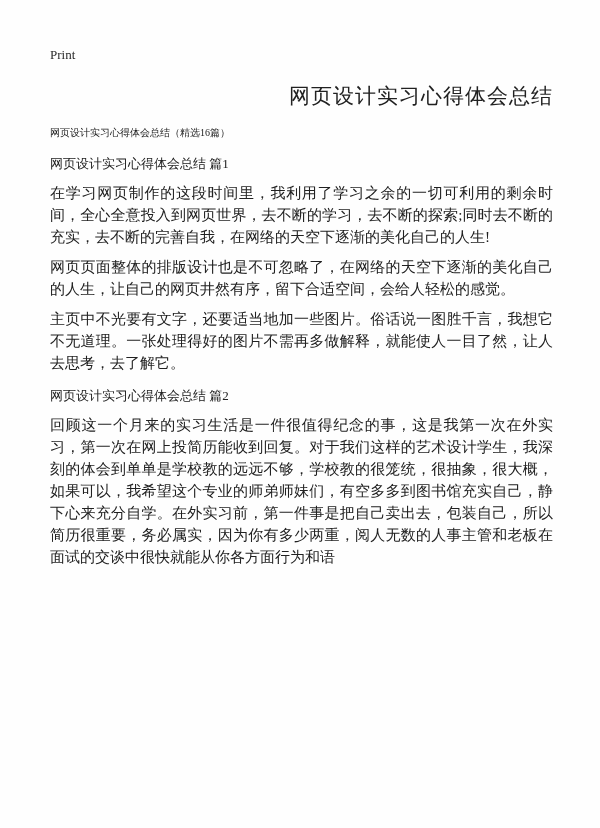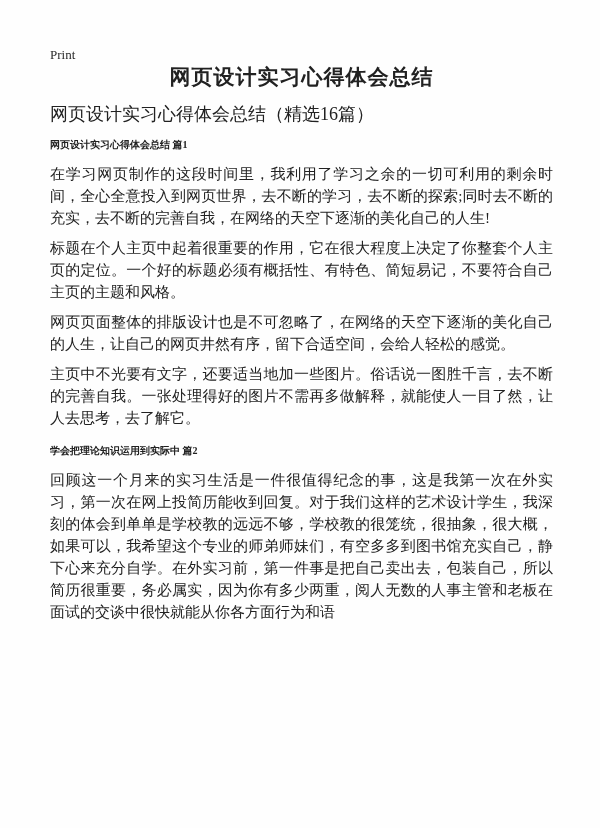--- a/index.html
+++ b/index.html
@@ -23,34 +23,34 @@
   }
   .print-label {
     font-size: 13px;
     line-height: 16px;
     color: #2a2a2a;
     display: inline-block;
   }
   .page-title {
     font-size: 21px;
     line-height: 26px;
-    font-weight: bold;
-    text-align: center;
-    margin: 1px 0 0 0;
+    font-weight: normal;
+    text-align: right;
+    margin: 20px 0 0 0;
     letter-spacing: 1px;
   }
   .page-subtitle {
-    font-size: 18px;
+    font-size: 10px;
     line-height: 18px;
     margin: 15px 0 12px 0;
   }
   .section-heading {
-    font-size: 10px;
+    font-size: 13px;
     line-height: 20px;
-    font-weight: bold;
+    font-weight: normal;
     margin: 12px 0 5px 0;
   }
   .body-paragraph {
     font-size: 15px;
     line-height: 22px;
     margin: 8px 0;
     text-align: justify;
     text-justify: inter-ideograph;
     font-family: Liberation Serif, serif;
   }
@@ -61,19 +61,18 @@
 <div class="page">
   <span class="print-label">Print</span>
 
   <h1 class="page-title">网页设计实习心得体会总结</h1>
 
   <p class="page-subtitle">网页设计实习心得体会总结（精选16篇）</p>
 
   <div id="article-body">
       <h2 class="section-heading">网页设计实习心得体会总结 篇1</h2>
       <p class="body-paragraph">在学习网页制作的这段时间里，我利用了学习之余的一切可利用的剩余时间，全心全意投入到网页世界，去不断的学习，去不断的探索;同时去不断的充实，去不断的完善自我，在网络的天空下逐渐的美化自己的人生!</p>
-      <p class="body-paragraph">标题在个人主页中起着很重要的作用，它在很大程度上决定了你整套个人主页的定位。一个好的标题必须有概括性、有特色、简短易记，不要符合自己主页的主题和风格。</p>
       <p class="body-paragraph">网页页面整体的排版设计也是不可忽略了，在网络的天空下逐渐的美化自己的人生，让自己的网页井然有序，留下合适空间，会给人轻松的感觉。</p>
-      <p class="body-paragraph">主页中不光要有文字，还要适当地加一些图片。俗话说一图胜千言，去不断的完善自我。一张处理得好的图片不需再多做解释，就能使人一目了然，让人去思考，去了解它。</p>
-      <h2 class="section-heading">学会把理论知识运用到实际中 篇2</h2>
+      <p class="body-paragraph">主页中不光要有文字，还要适当地加一些图片。俗话说一图胜千言，我想它不无道理。一张处理得好的图片不需再多做解释，就能使人一目了然，让人去思考，去了解它。</p>
+      <h2 class="section-heading">网页设计实习心得体会总结 篇2</h2>
       <p class="body-paragraph">回顾这一个月来的实习生活是一件很值得纪念的事，这是我第一次在外实习，第一次在网上投简历能收到回复。对于我们这样的艺术设计学生，我深刻的体会到单单是学校教的远远不够，学校教的很笼统，很抽象，很大概，如果可以，我希望这个专业的师弟师妹们，有空多多到图书馆充实自己，静下心来充分自学。在外实习前，第一件事是把自己卖出去，包装自己，所以简历很重要，务必属实，因为你有多少两重，阅人无数的人事主管和老板在面试的交谈中很快就能从你各方面行为和语</p>
     </div>
 </div>
 
 </body></html>

